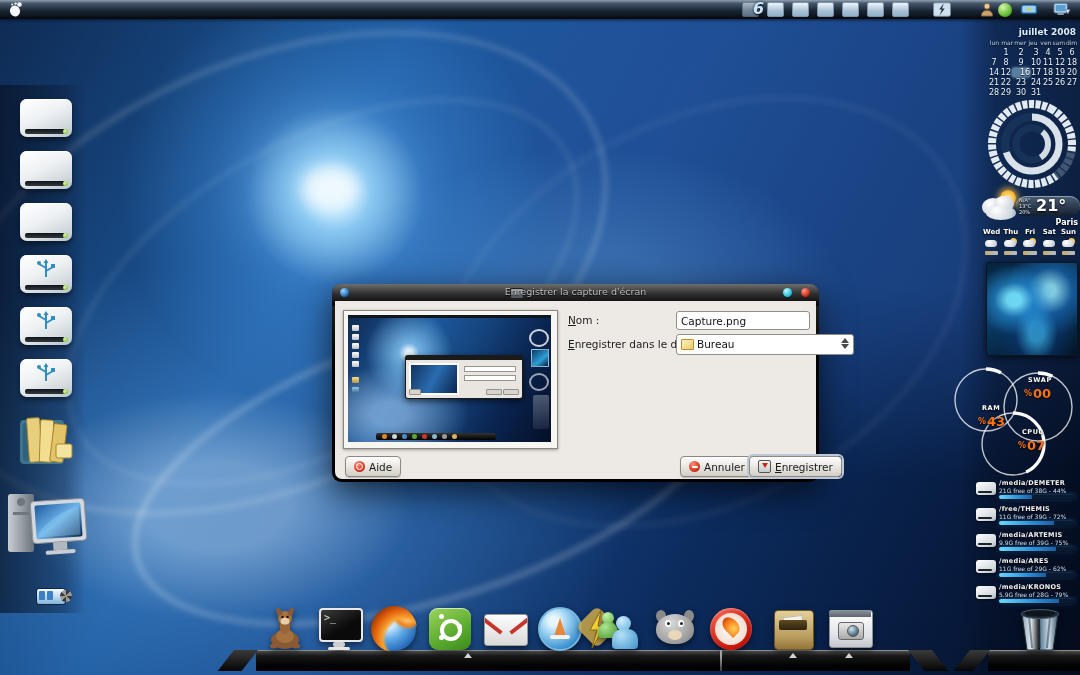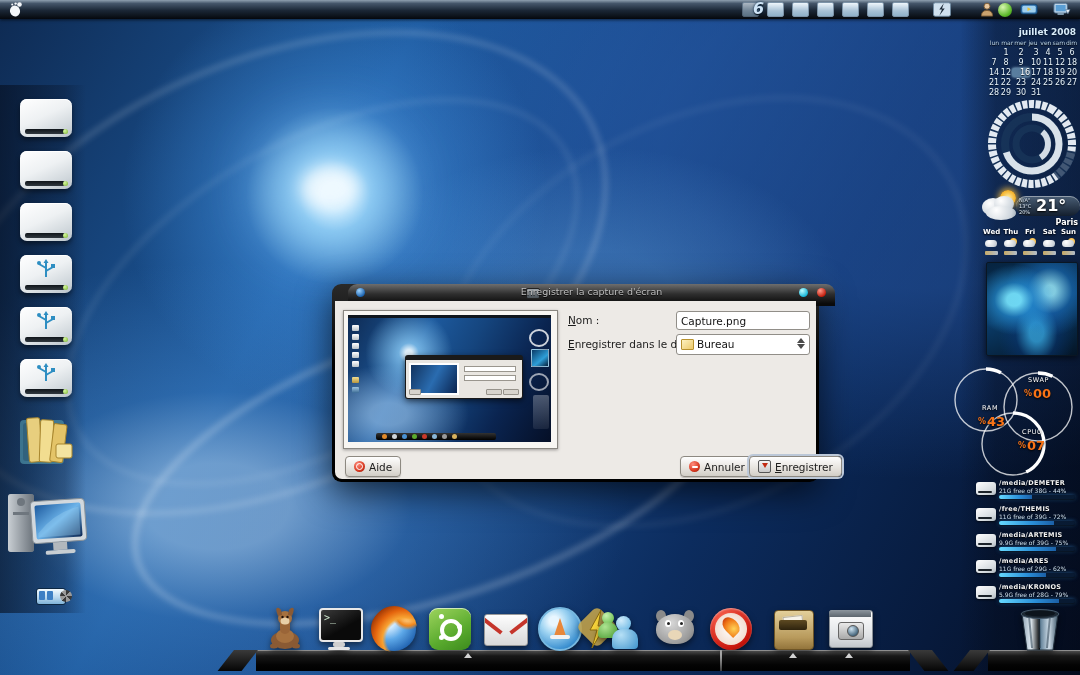--- a/index.html
+++ b/index.html
@@ -95,41 +95,41 @@
   #photo{left:986px;top:262px;width:90px;height:92px;border:1px solid #0a1622;border-radius:2px;
     background:
       radial-gradient(ellipse at 30% 40%, rgba(120,230,255,.9) 0 8%, rgba(40,150,220,.6) 22%, rgba(0,40,90,0) 45%),
       radial-gradient(ellipse at 70% 30%, rgba(160,240,255,.8) 0 6%, rgba(30,120,200,.5) 25%, rgba(0,20,60,0) 50%),
       radial-gradient(ellipse at 55% 75%, rgba(60,180,240,.7) 0 10%, rgba(10,60,130,.4) 30%, rgba(0,10,40,0) 55%),
       linear-gradient(160deg,#06233f,#0a3a66 50%,#041526);
     box-shadow:0 2px 6px rgba(0,0,0,.6);}
 
   
   #gauges{left:950px;top:352px;width:130px;height:140px;}
-  .gauge-label{position:absolute;color:#fff;font-size:6.5px;font-weight:normal;letter-spacing:.6px;text-shadow:0 1px 2px #000;}
+  .gauge-label{position:absolute;color:#fff;font-size:6.5px;font-weight:bold;letter-spacing:.6px;text-shadow:0 1px 2px #000;}
   .gauge-val{position:absolute;color:#f97316;font-weight:bold;text-shadow:0 1px 2px #000;font-size:13px;}
   .gauge-val .pct{font-size:8px;font-weight:bold;vertical-align:2px;margin-right:1px;}
 
   
   #disks{left:976px;top:478px;width:102px;}
   .disk-row{position:relative;height:26px;}
   .disk-ico{position:absolute;left:0;top:4px;width:20px;height:13px;border-radius:3px;
     background:linear-gradient(150deg,#ffffff,#d4dade 70%,#aeb7bd);box-shadow:0 1px 2px rgba(0,0,0,.6);}
   .disk-ico i{position:absolute;left:2px;bottom:2px;width:14px;height:2px;background:#1b2228;border-radius:1px;}
   .disk-name{position:absolute;left:23px;top:1px;font-size:6.5px;font-weight:bold;color:#f2f2f2;
     letter-spacing:.3px;text-shadow:0 1px 1px #000;white-space:nowrap;}
   .disk-info{position:absolute;left:23px;top:9px;font-size:6px;color:#cfe0ee;text-shadow:0 1px 1px #000;white-space:nowrap;}
   .disk-bar{position:absolute;left:23px;top:17px;width:76px;height:4px;border-radius:2px;background:rgba(10,30,55,.8);
     box-shadow:0 1px 2px rgba(0,0,0,.7), 0 0 4px rgba(70,170,255,.5);overflow:hidden;}
   .disk-fill{height:100%;background:linear-gradient(90deg,#66d9ff,#2a8fd8 60%,#1b5fa6);}
 
   
   #dialog{left:332px;top:284px;width:487px;height:198px;border-radius:9px;
     background:linear-gradient(#2a2a2a,#000 40%);box-shadow:0 10px 34px rgba(0,0,0,.65);}
-  #dlg-titlebar{position:absolute;left:16px;top:0;width:487px;height:22px;border-radius:9px 9px 0 0;
+  #dlg-titlebar{position:absolute;left:0;top:0;width:487px;height:22px;border-radius:9px 9px 0 0;
     background:linear-gradient(#6e6e6e,#2f2f2f 45%,#0a0a0a 90%);}
   #dlg-title{position:absolute;left:0;top:2px;width:100%;text-align:center;color:#bdbdbd;font-size:9.5px;text-shadow:0 1px 1px #000;}
   #dlg-title-ico{position:absolute;left:178px;top:4px;width:12px;height:9px;border-radius:2px;
     background:linear-gradient(#9aa2a8,#4a5258);border:1px solid #222;}
   .orb{position:absolute;top:4px;width:9px;height:9px;border-radius:50%;}
   #orb-menu{left:8px;background:radial-gradient(circle at 35% 30%,#9fd4ff,#1c64b0 70%,#0a2f5c);}
   #orb-min{right:27px;background:radial-gradient(circle at 35% 30%,#bdfcff,#18b6d8 70%,#045a70);}
   #orb-close{right:9px;background:radial-gradient(circle at 35% 30%,#ff9a8a,#c41f0e 70%,#5e0b02);}
   #dlg-body{position:absolute;left:3px;top:17px;width:481px;height:178px;border-radius:0 0 7px 7px;
     background:#edeae6;}
@@ -151,21 +151,21 @@
   .pv-dlg-body{position:absolute;left:1px;top:5px;width:116px;height:38px;background:#e9e6e1;border-radius:0 0 2px 2px;}
   .pv-thumb{position:absolute;left:3px;top:3px;width:46px;height:28px;border:2px solid #fff;
     background:linear-gradient(118deg,#12335e,#2a6cb0 50%,#0a2450);}
   .pv-line{position:absolute;left:58px;height:4px;background:#fff;border:1px solid #9a968e;}
   .pv-btn{position:absolute;bottom:3px;width:14px;height:4px;background:#d8d4cd;border:1px solid #97938b;border-radius:1px;}
   .dlg-label{position:absolute;font-size:10.5px;color:#1c1c1c;}
   .dlg-label::first-letter{text-decoration:underline;}
   #name-input{position:absolute;left:341px;top:10px;width:124px;height:15px;border:1px solid #918e88;border-radius:3px;
     font-family:"DejaVu Sans",sans-serif;font-size:10.5px;padding:1px 4px;background:#fff;color:#111;}
   #folder-combo{position:absolute;left:341px;top:33px;width:132px;height:19px;border:1px solid #918e88;border-radius:3px;
-    background:#fff;}
+    background:#fff;padding-left:44px;}
   #combo-folder-ico{position:absolute;left:4px;top:4px;width:11px;height:9px;border-radius:1px;
     background:linear-gradient(140deg,#fdf2c0,#ecc96a);border:1px solid #b8922e;}
   #combo-text{position:absolute;left:20px;top:3px;font-size:10.5px;color:#111;}
   #combo-spin{position:absolute;right:2px;top:1px;width:12px;height:15px;}
   .spin-up{position:absolute;left:2px;top:2px;width:0;height:0;border-left:4px solid transparent;border-right:4px solid transparent;border-bottom:5px solid #4a4a4a;}
   .spin-dn{position:absolute;left:2px;bottom:2px;width:0;height:0;border-left:4px solid transparent;border-right:4px solid transparent;border-top:5px solid #4a4a4a;}
   .gtk-btn{position:absolute;height:19px;border:1px solid #8d8981;border-radius:4px;
     background:linear-gradient(#fefefe,#e8e5e0 55%,#d2cec7);display:flex;align-items:center;gap:4px;
     padding:0 8px;font-size:10.5px;color:#1c1c1c;box-shadow:0 1px 1px rgba(0,0,0,.2);}
   #btn-help{left:10px;top:155px;}

